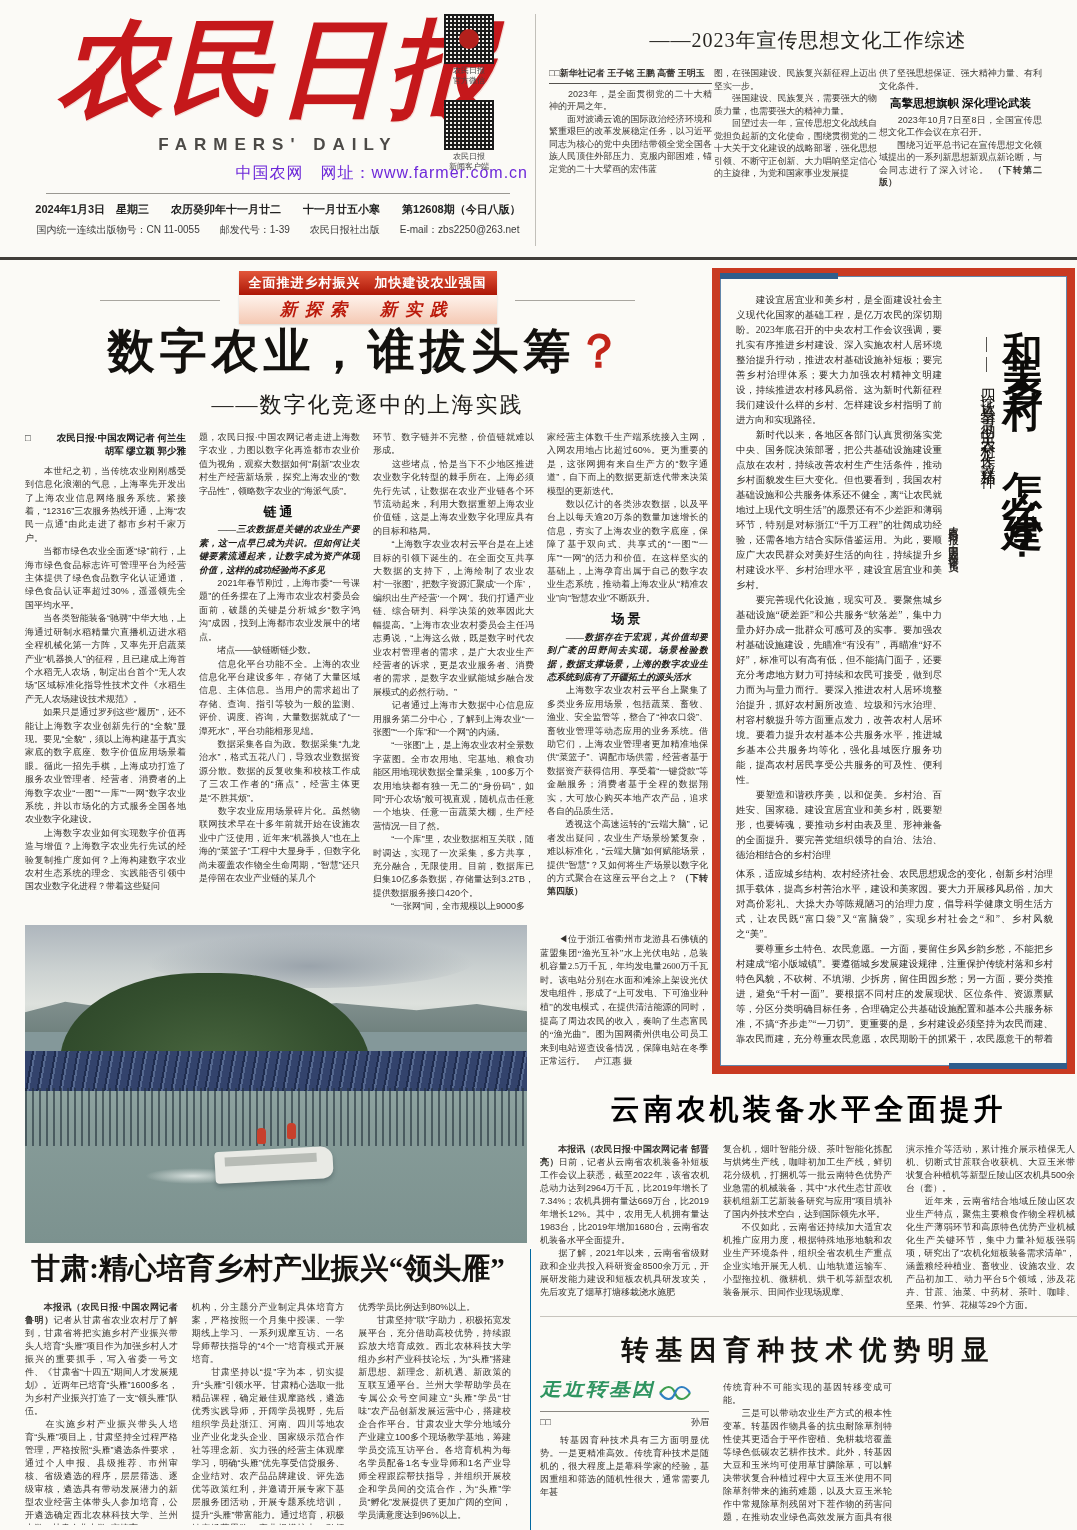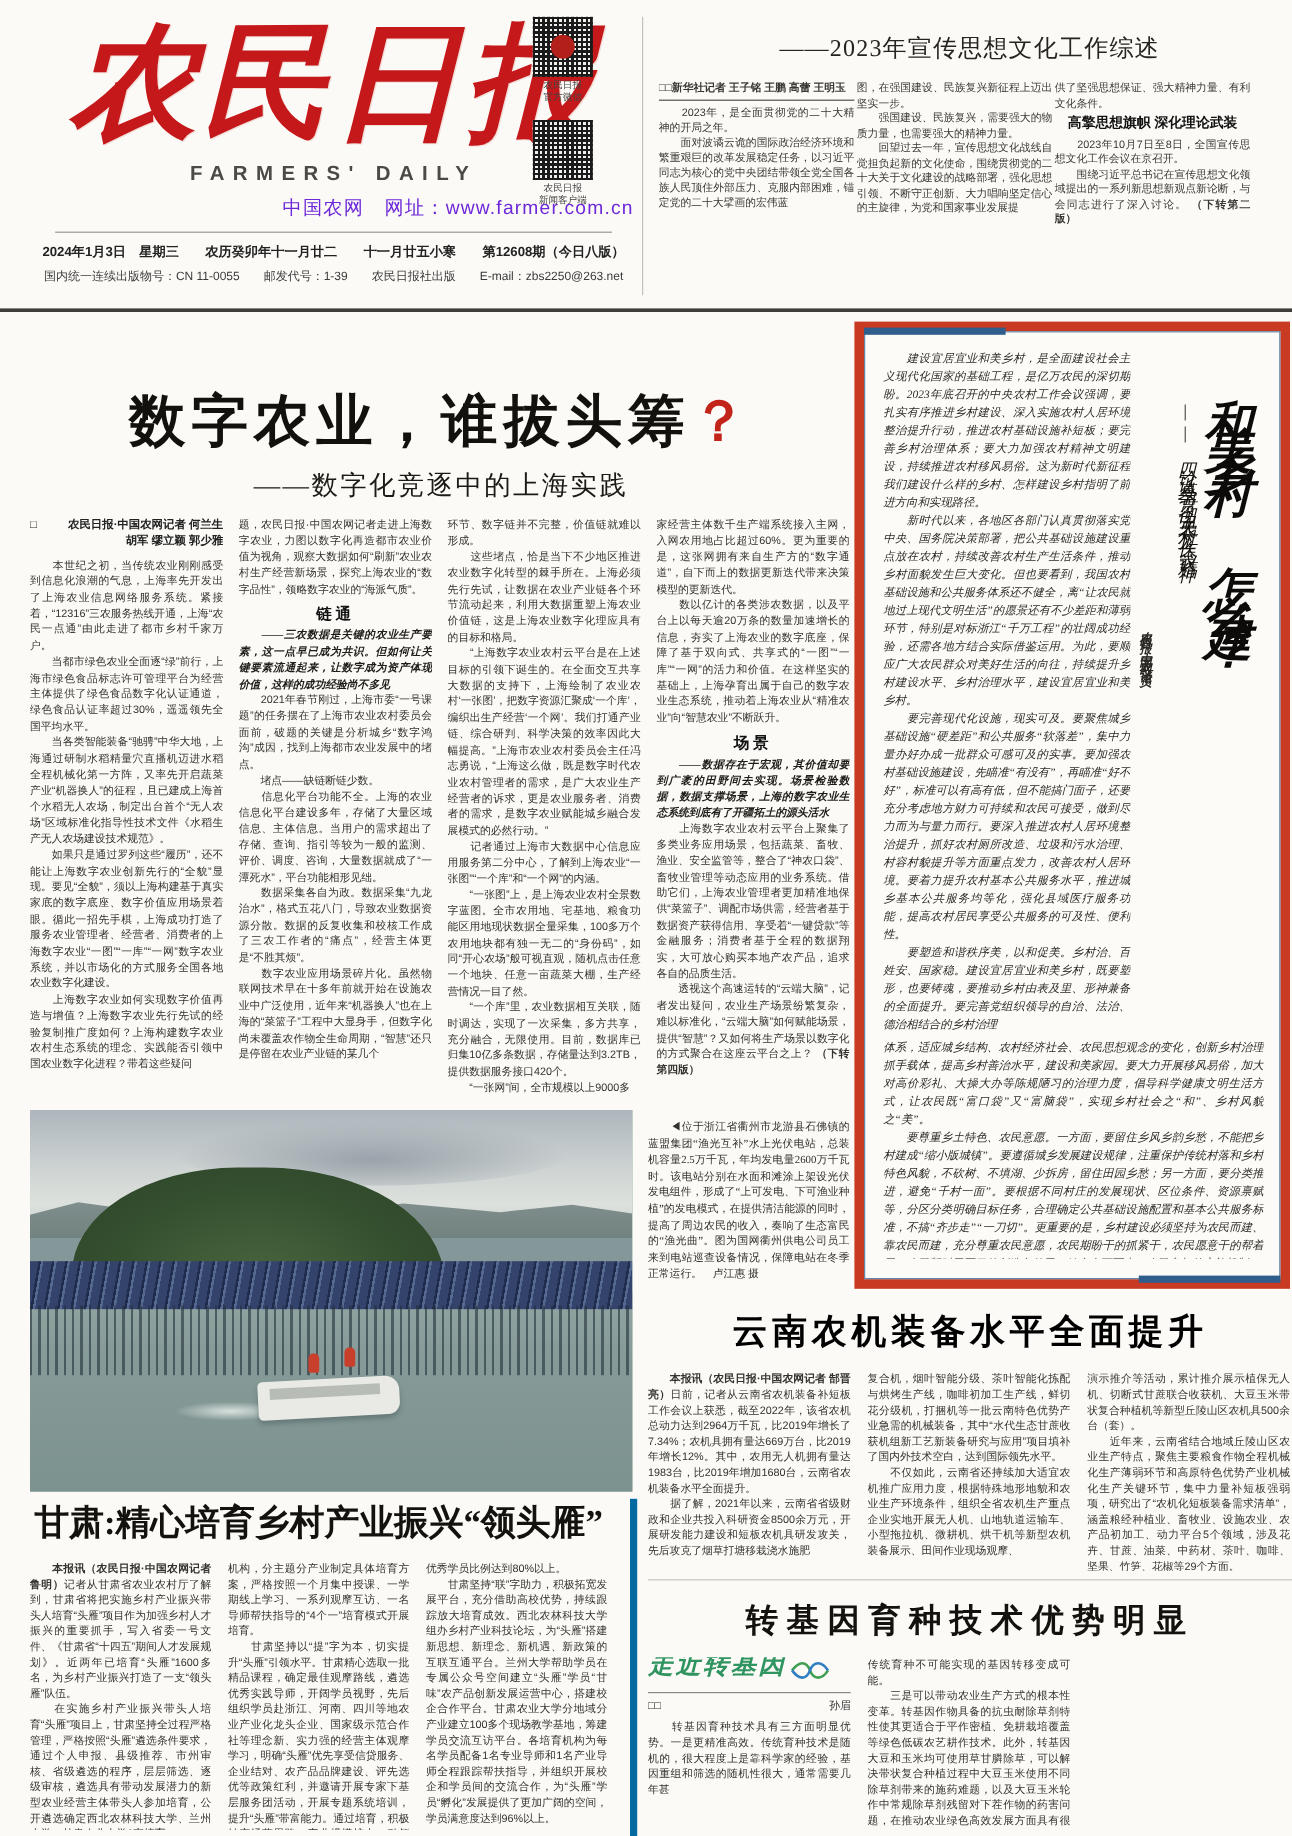--- a/index.html
+++ b/index.html
@@ -46,21 +46,21 @@
   .dg-sub { position:absolute; left:25px; top:390px; width:685px; text-align:center; font-family:"Liberation Serif", serif; font-size:22px; color:#1c1a17; letter-spacing:2px; }
   .dg-cols { position:absolute; left:25px; top:431px; width:685px; height:491px; display:flex; gap:13px; overflow:hidden; }
   .dcol { width:161px; font-size:9px; line-height:13.4px; text-align:justify; color:#35322e; overflow:hidden; }
   .byrow { display:flex; justify-content:space-between; font-size:9.5px; font-weight:bold; color:#222; }
   .byrow2 { text-align:right; font-size:9.5px; font-weight:bold; color:#222; margin-bottom:7px; }
   .subhead { text-align:center; font-weight:bold; font-size:13px; letter-spacing:3px; color:#111; margin:7px 0 5px 0; }
   .lede { font-family:"Liberation Serif", serif; font-style:italic; font-weight:bold; color:#1f1d1a; }
 
   
   .edit-box { position:absolute; left:712px; top:268px; width:363px; height:806px; background:#c93a22; padding:8px; }
-  .edit-inner { position:relative; width:100%; height:100%; background:#fcfbf7; border:1px solid #6286ab; padding:16px 13px 4px 15px;font-style:italic; }
+  .edit-inner { position:relative; width:100%; height:100%; background:#fcfbf7; border:1px solid #6286ab; padding:16px 13px 4px 15px; }
   .corner { position:absolute; background:#2f5d8c; height:6px; width:118px; }
   .corner.tl { left:-1px; top:-4px; } .corner.br { right:-1px; bottom:-4px; }
   .edit-flex { display:flex; height:566px; overflow:hidden; }
   .edit-narrow { width:206px; font-family:"Liberation Serif", serif; font-size:9.5px; line-height:15px; text-align:justify; color:#2d2b28; overflow:hidden; }
   .edit-vert { flex:1; position:relative; }
   .edit-title { position:absolute; right:2px; top:6px; writing-mode:vertical-rl; font-size:40px; font-weight:bold; color:#0c0b09; letter-spacing:20px; height:556px; }
   .edit-sub { position:absolute; left:36px; top:44px; writing-mode:vertical-rl; font-family:"Liberation Serif", serif; font-size:15px; color:#14120f; letter-spacing:5px; height:515px; }
   .edit-byline { position:absolute; left:4px; top:225px; writing-mode:vertical-rl; font-size:10px; font-weight:bold; color:#2a2825; letter-spacing:3px; height:330px; }
   .edit-wide { margin-top:8px; font-family:"Liberation Serif", serif; font-size:9.5px; line-height:15px; text-align:justify; color:#2d2b28; height:182px; overflow:hidden; }
 
@@ -101,21 +101,21 @@
   .yn-cols { height:166px; }
   .lead-b { font-weight:bold; }
 
   .gmo { position:absolute; left:540px; top:1316px; width:537px; height:214px; border-top:1px solid #c7c4bd; }
   .gmo-title { text-align:center; font-family:"Liberation Serif", serif; font-size:27px; font-weight:bold; letter-spacing:7px; color:#14120f; margin-top:15px; }
   .gmo-cols { height:142px; }
   .gmo-logo { font-size:21px; font-weight:bold; font-style:italic; color:#2f9460; letter-spacing:2px; white-space:nowrap; }
   .gmo-authrow { display:flex; justify-content:space-between; border-top:1px solid #8a8781; margin-top:10px; padding-top:4px; font-size:9px; color:#333; }
 
   
-  .gansu { position:absolute; left:25px; top:1249px; width:506px; height:281px; border-right:6px solid #0369a1; padding-right:19px; }
+  .gansu { position:absolute; left:25px; top:1249px; width:506px; height:281px; border-right:1px solid #0369a1; padding-right:19px; }
   .gs-title { text-align:center; font-family:"Liberation Serif", serif; font-size:29px; font-weight:bold; letter-spacing:0px; color:#14120f; }
   .gs-cols { height:224px; margin-top:12px; }
   .gs-cols .scol { width:157px; }
 </style>
 </head>
 <body>
 
 <div class="page">
 
   <div class="mast-left">
@@ -150,20 +150,28 @@
         <div class="cul-subhead">高擎思想旗帜 深化理论武装</div>
         <span class="pre">　　2023年10月7日至8日，全国宣传思想文化工作会议在京召开。
 　　围绕习近平总书记在宣传思想文化领域提出的一系列新思想新观点新论断，与会同志进行了深入讨论。</span>
         <b>（下转第二版）</b>
       </div>
     </div>
   </div>
 
   <div class="page-rule"></div>
 
+  <div class="badge-wrap">
+    <div class="badge-line l"></div>
+    <div class="badge-line r"></div>
+    <div class="badge">
+      <div class="badge-top">全面推进乡村振兴　加快建设农业强国</div>
+      <div class="badge-bottom">新探索　新实践</div>
+    </div>
+  </div>
 
   <div class="dg-title"><span>数字农业，谁拔头筹</span><span class="qmark">？</span></div>
   <div class="dg-sub">——数字化竞逐中的上海实践</div>
 
   <div class="dg-cols">
     <div class="dcol">
       <div class="byrow">
         <span>□</span>
         <span>农民日报·中国农网记者 何兰生</span>
       </div>

